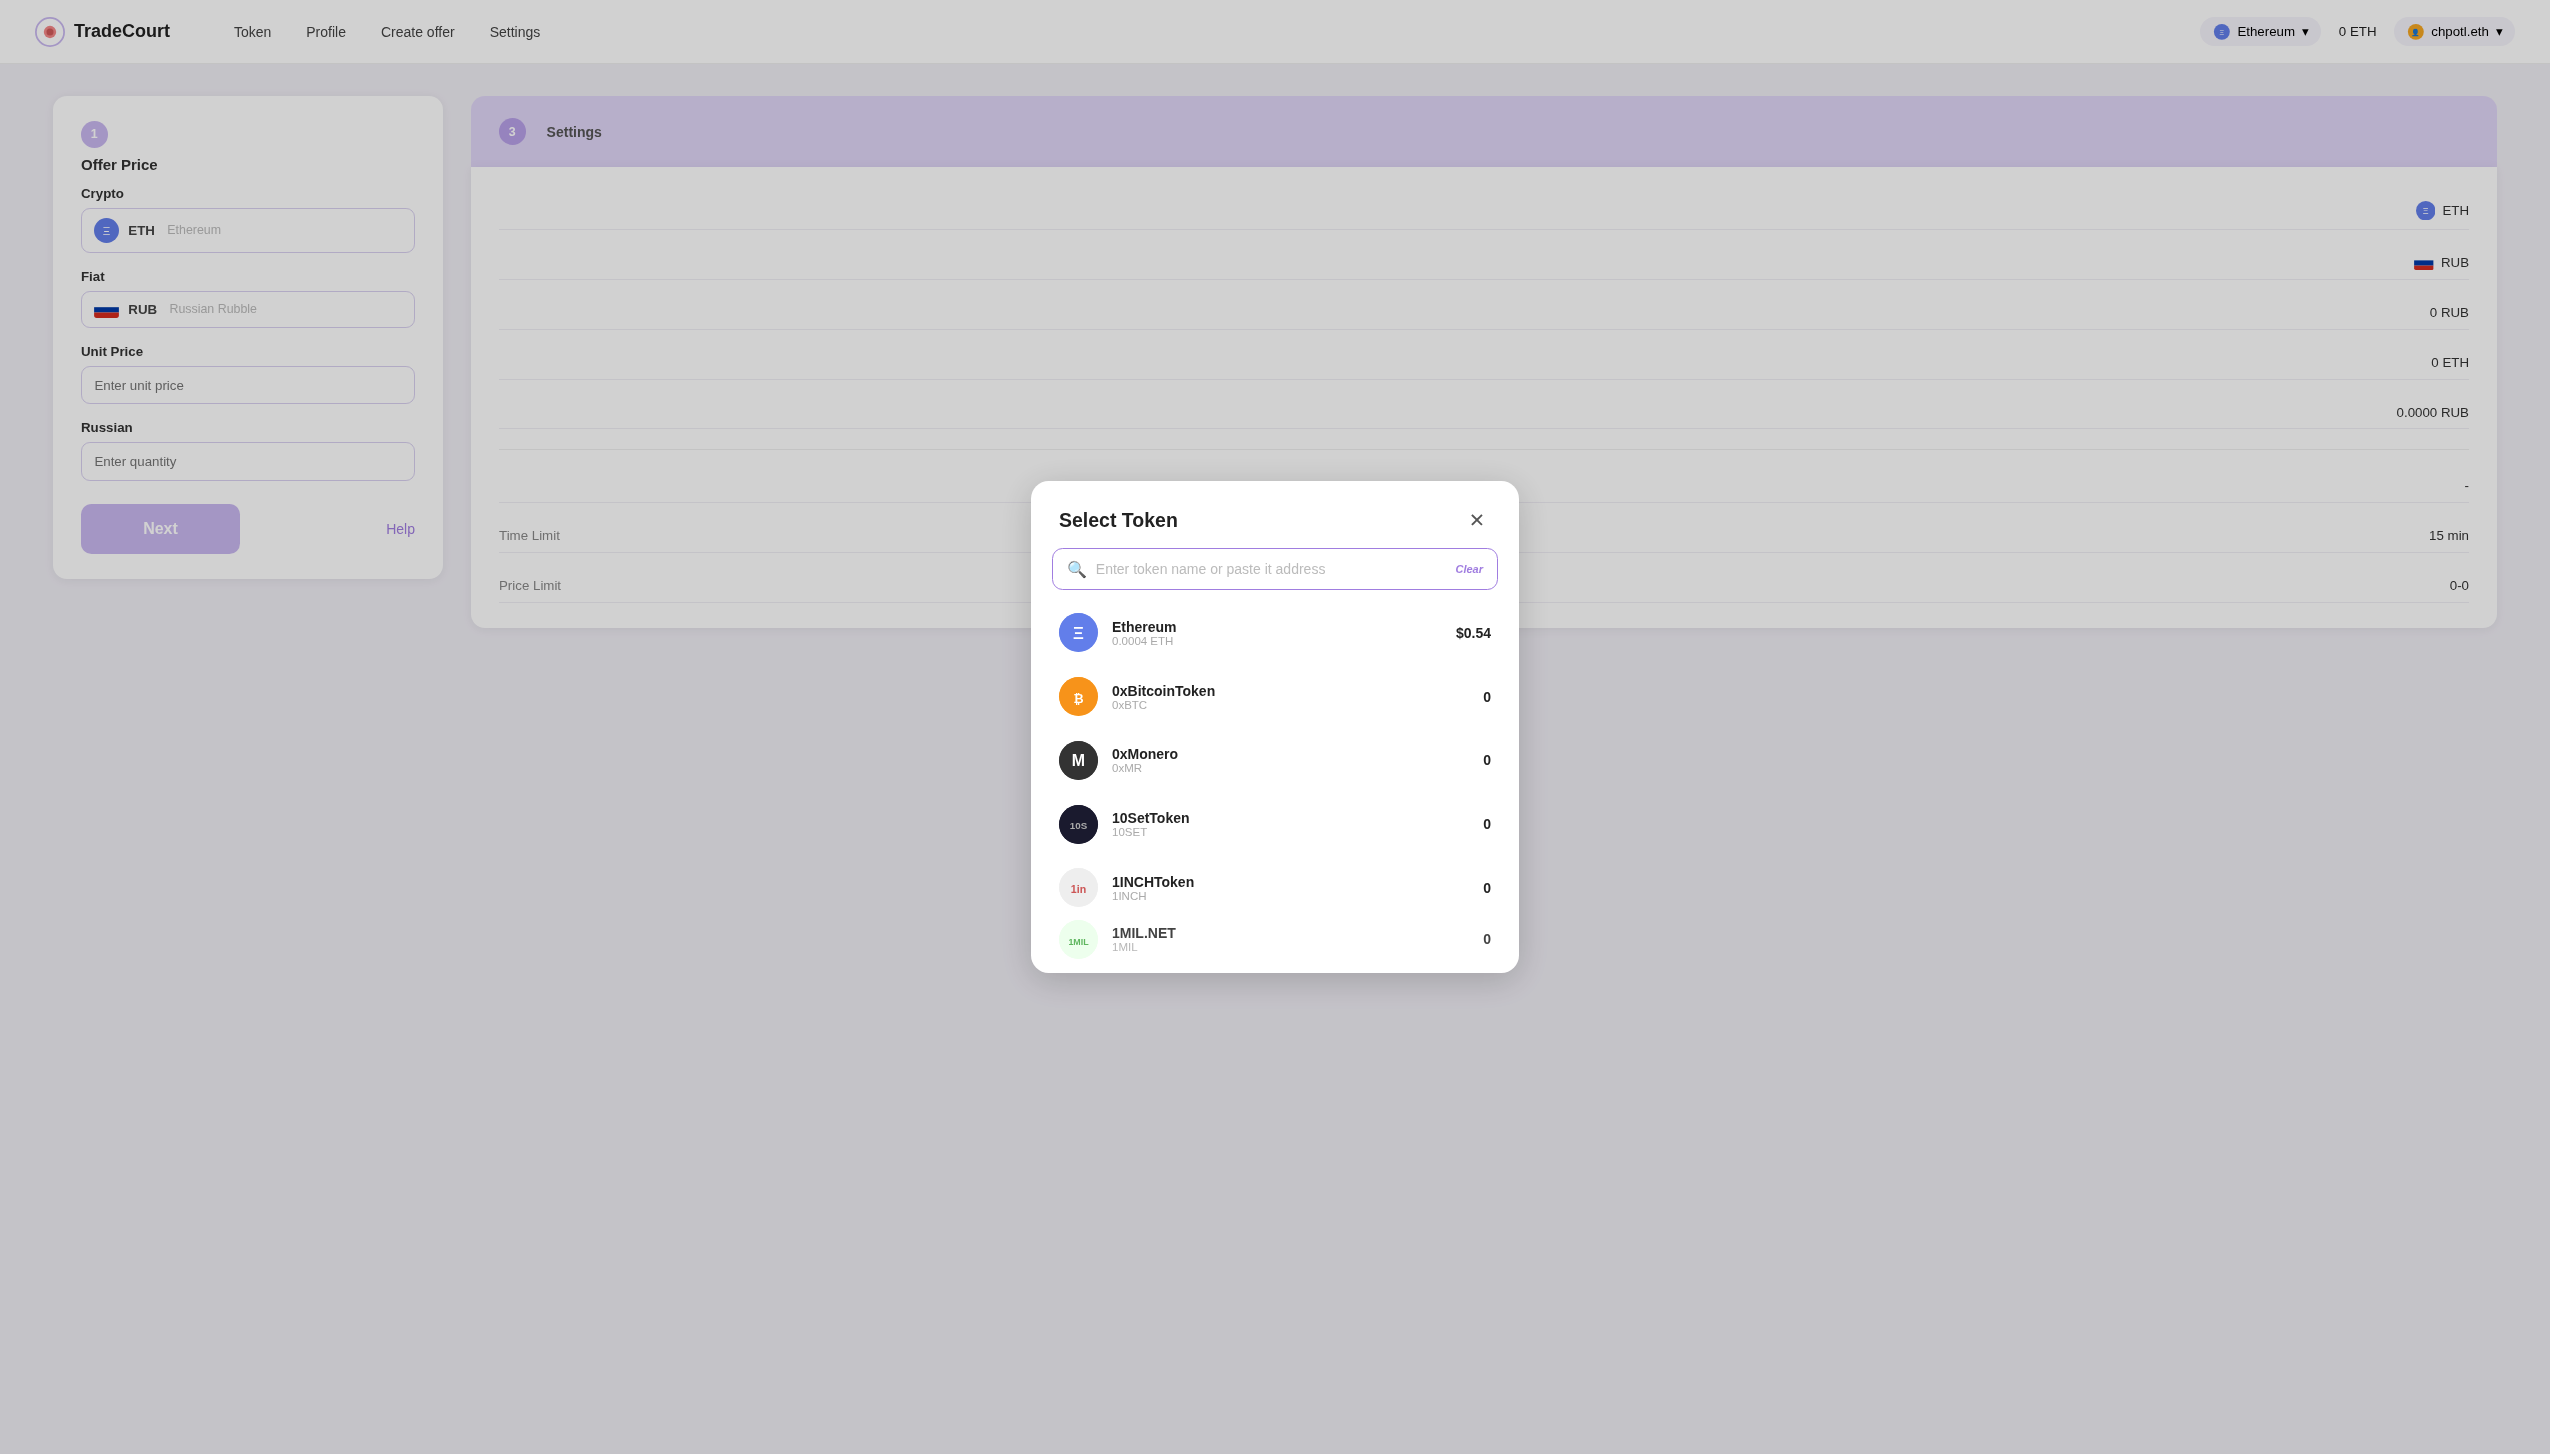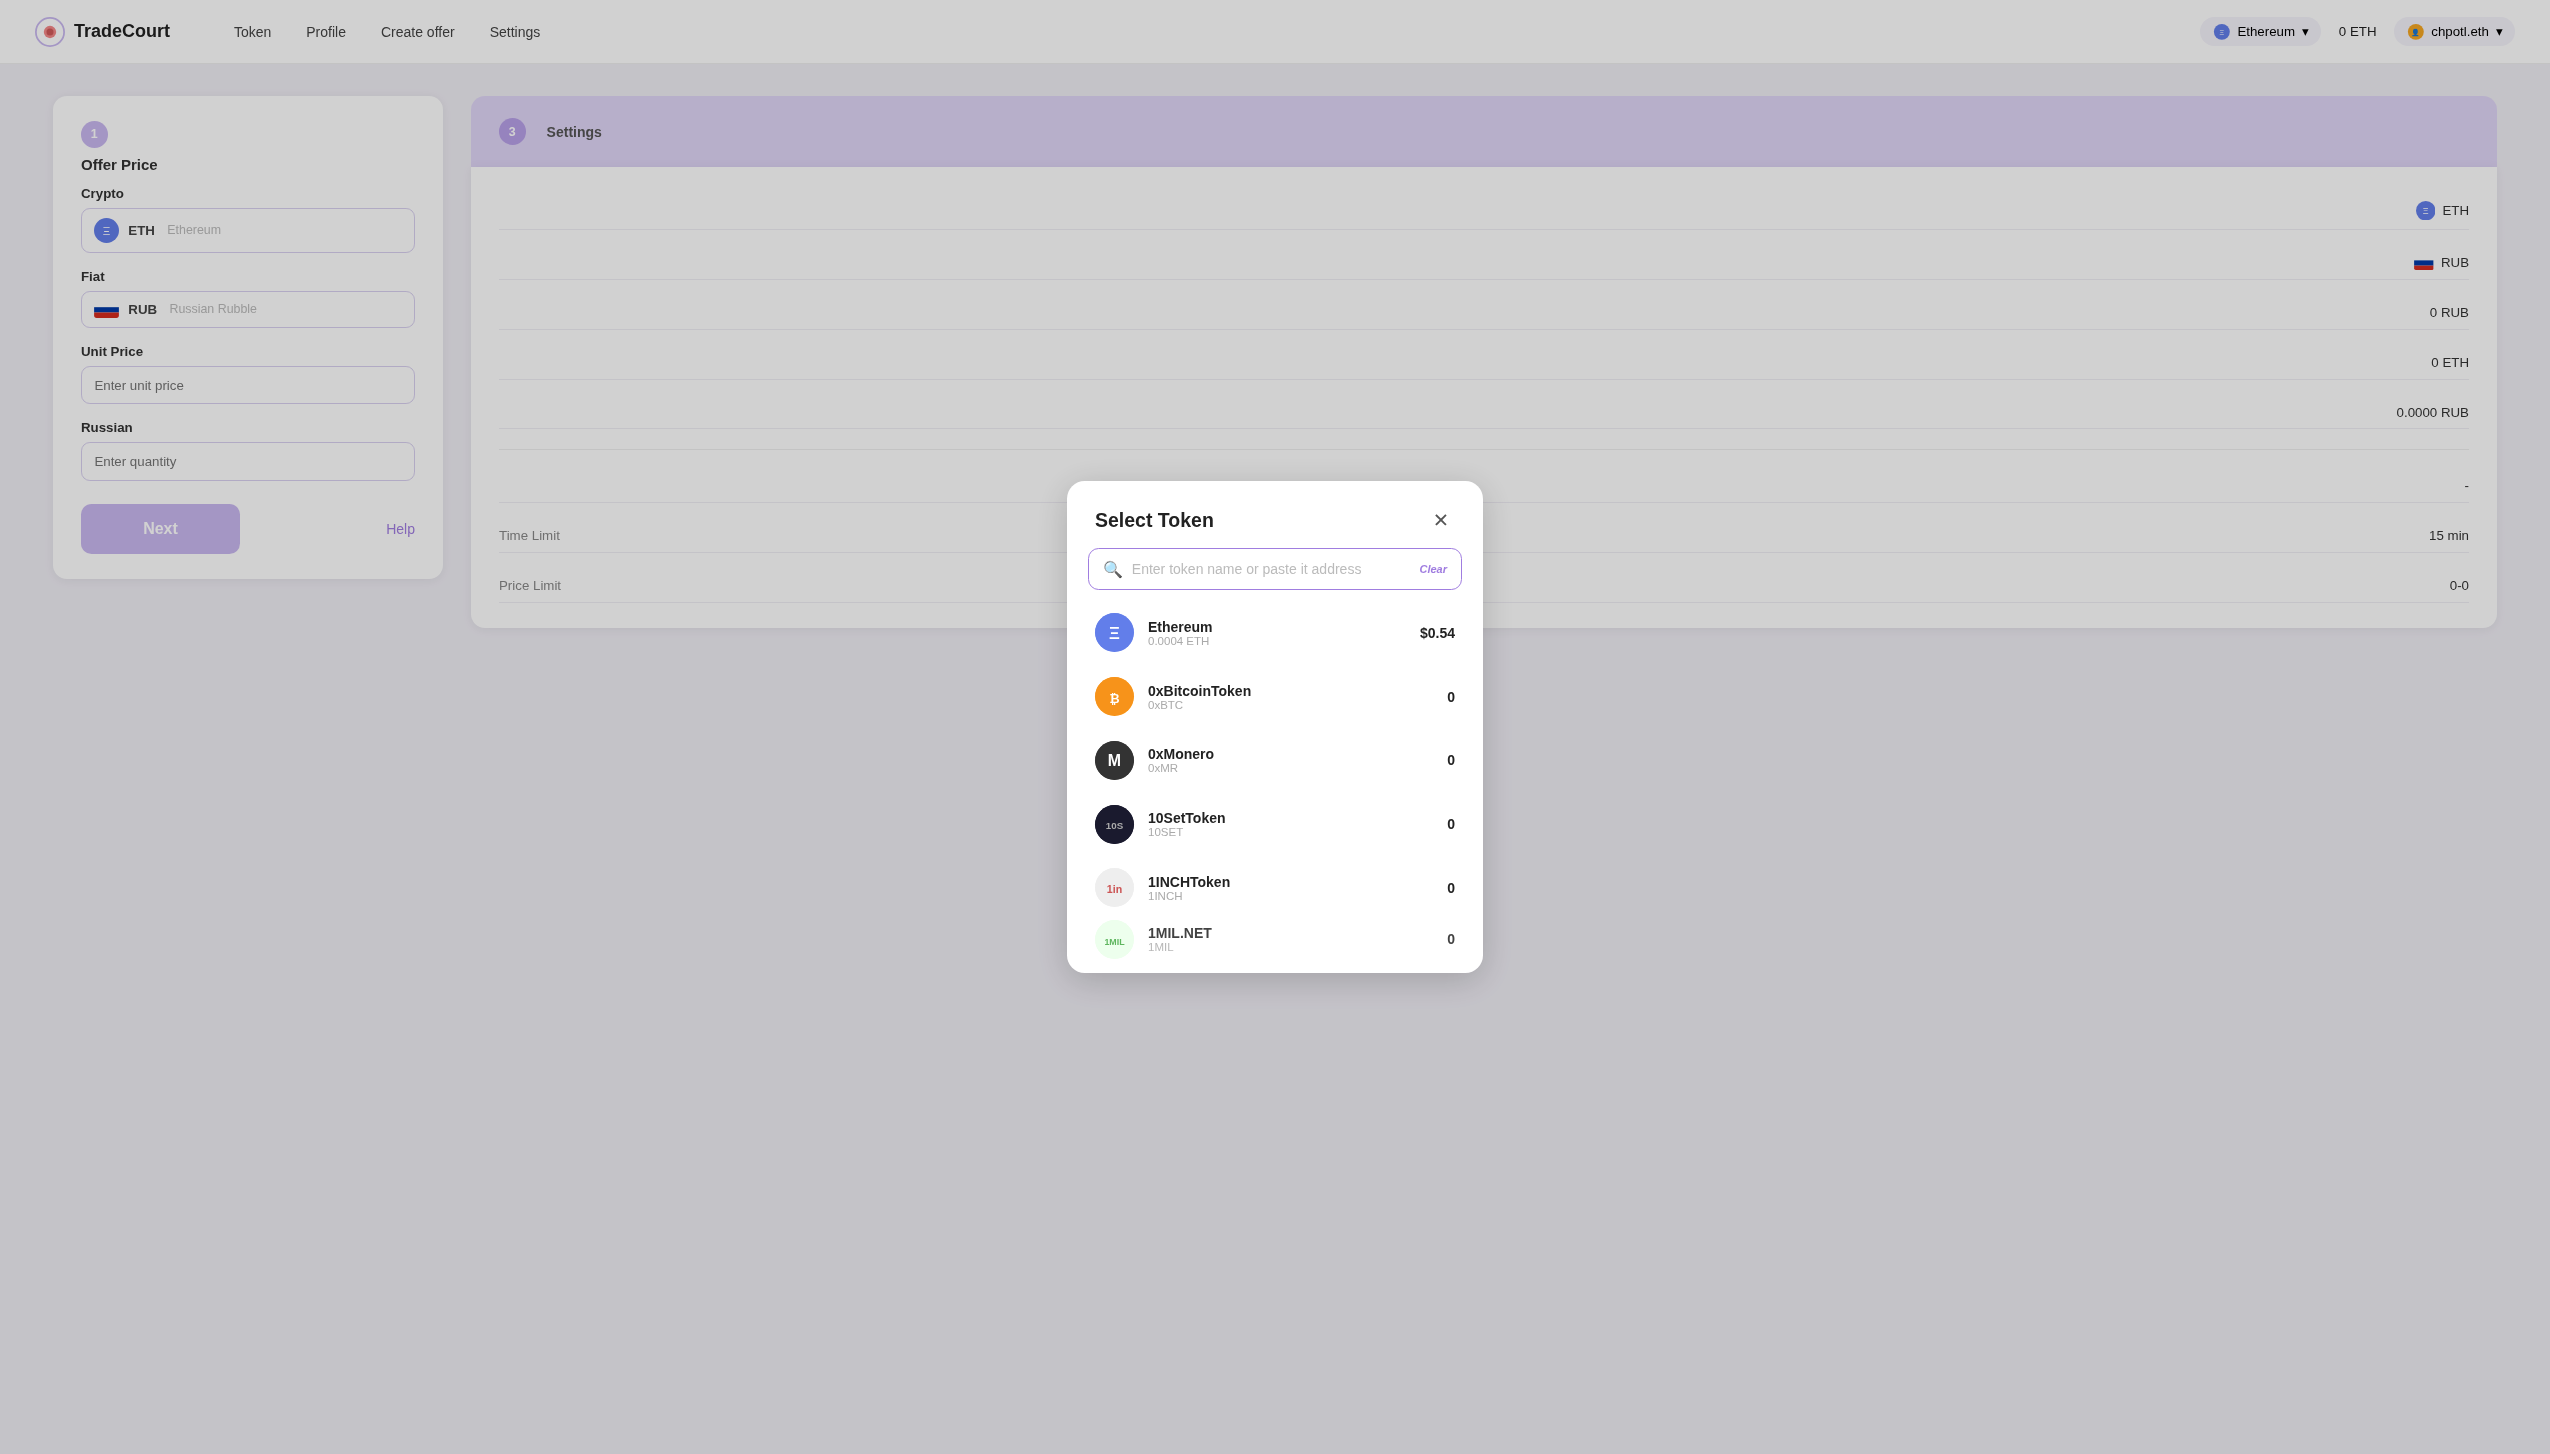--- a/index.html
+++ b/index.html
@@ -251,21 +251,21 @@
       background: rgba(0,0,0,0.18);
       display: flex;
       align-items: center;
       justify-content: center;
       z-index: 100;
     }
 
     .modal {
       background: #fff;
       border-radius: 17.7px;
-      width: 416px;
+      width: 488px;
       max-height: 549px;
       overflow: hidden;
       box-shadow: 0 7px 35px rgba(0,0,0,0.18);
       display: flex;
       flex-direction: column;
     }
 
     .modal-header {
       display: flex;
       align-items: center;

